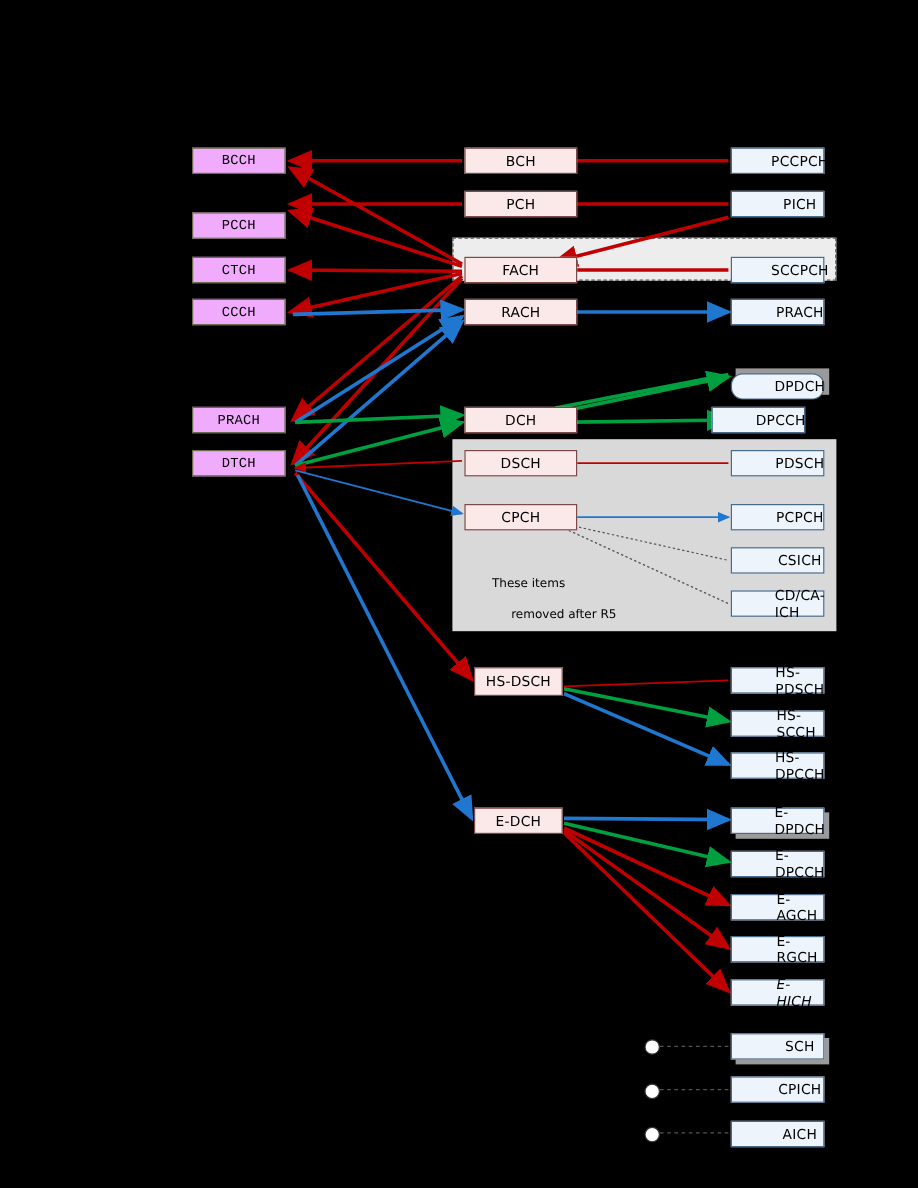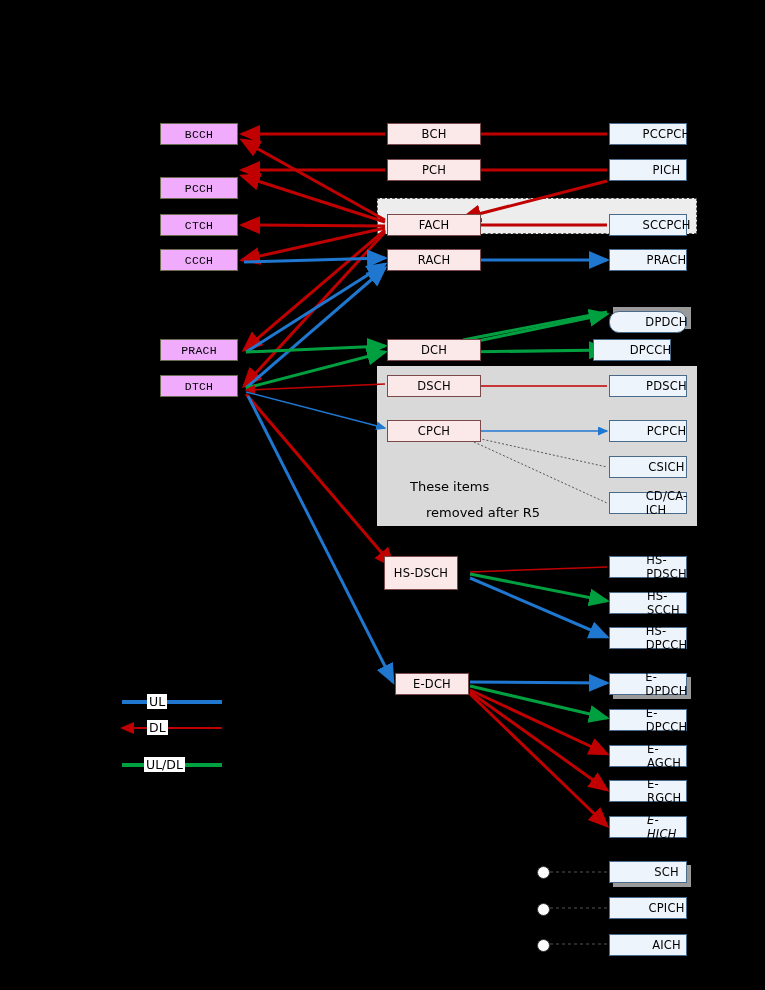--- a/index.html
+++ b/index.html
@@ -12,21 +12,21 @@
         font-size:11.5px;color:#000;letter-spacing:.2px;}
   .lc{background:#f0abfc;border-color:#6b6b4e;font-family:Liberation Mono, monospace;}
   .tc{background:#fbe8e8;border-color:#7a4a4a;}
   .pc{background:#eef4fb;border-color:#4a6a8a;}
   .box-l{width:78px;height:22px;}
   .box-m{width:94px;height:22px;}
   .box-r{width:78px;height:22px;padding-left:37px;}
   .grp{position:absolute;box-sizing:border-box;}
   .grp-dash{border:1px dashed #555;background:#ededed;}
   .grp-solid{background:#d9d9d9;}
-  .grp-note{position:absolute;font-size:13px;color:#000;line-height:14px;}
+  .grp-note{position:absolute;font-size:10px;color:#000;line-height:14px;}
   .legend{position:absolute;}
   .legend .lbl{position:absolute;font-size:12.5px;color:#000;background:#fff;padding:0 2px;}
   .shadow{position:absolute;background:#9a9a9a;}
   .circ{position:absolute;width:11px;height:11px;border-radius:50%;
         background:#fff;border:1px solid #333;}
 </style>
 </head>
 <body>
 
 <div id="stage">
@@ -114,21 +114,21 @@
   <div class="node lc box-l" style="left:160px;top:339px;">PRACH</div>
   <div class="node lc box-l" style="left:160px;top:375px;">DTCH</div>
 
   <div class="node tc box-m" style="left:387px;top:123px;">BCH</div>
   <div class="node tc box-m" style="left:387px;top:159px;">PCH</div>
   <div class="node tc box-m" style="left:387px;top:214px;">FACH</div>
   <div class="node tc box-m" style="left:387px;top:249px;">RACH</div>
   <div class="node tc box-m" style="left:387px;top:339px;">DCH</div>
   <div class="node tc box-m" style="left:387px;top:375px;">DSCH</div>
   <div class="node tc box-m" style="left:387px;top:420px;">CPCH</div>
-  <div class="node tc" style="left:384px;top:556px;width:74px;height:34px;">HS-DSCH</div>
+  <div class="node tc" style="left:395px;top:556px;width:74px;height:24px;">HS-DSCH</div>
   <div class="node tc" style="left:395px;top:673px;width:74px;height:22px;">E-DCH</div>
 
   <div class="node pc box-r" style="left:609px;top:123px;">PCCPCH</div>
   <div class="node pc box-r" style="left:609px;top:159px;">PICH</div>
   <div class="node pc box-r" style="left:609px;top:214px;">SCCPCH</div>
   <div class="node pc box-r" style="left:609px;top:249px;">PRACH</div>
   <div class="node pc box-r" style="left:609px;top:311px;border-radius:10px;">DPDCH</div>
   <div class="node pc box-r" style="left:593px;top:339px;">DPCCH</div>
   <div class="node pc box-r" style="left:609px;top:375px;">PDSCH</div>
   <div class="node pc box-r" style="left:609px;top:420px;">PCPCH</div>
@@ -143,24 +143,14 @@
   <div class="node pc box-r" style="left:609px;top:780px;">E-RGCH</div>
   <div class="node pc box-r" style="left:609px;top:816px;font-style:italic;">E-HICH</div>
   <div class="node pc box-r" style="left:609px;top:861px;">SCH</div>
   <div class="node pc box-r" style="left:609px;top:897px;">CPICH</div>
   <div class="node pc box-r" style="left:609px;top:934px;">AICH</div>
 
   <div class="circ" style="left:537px;top:866px;"></div>
   <div class="circ" style="left:537px;top:903px;"></div>
   <div class="circ" style="left:537px;top:939px;"></div>
 
-  <div class="legend" style="left:118px;top:690px;width:110px;height:95px;">
-    <svg width="110" height="95">
-      <path d="M4,12 L104,12" stroke="#1f77d0" stroke-width="4"></path>
-      <path d="M104,38 L4,38" stroke="#c00000" stroke-width="2" marker-end="url(#ar-dl)"></path>
-      <path d="M4,75 L104,75" stroke="#00a040" stroke-width="4"></path>
-    </svg>
-    <span class="lbl" style="left:29px;top:4px;">UL</span>
-    <span class="lbl" style="left:29px;top:30px;">DL</span>
-    <span class="lbl" style="left:26px;top:67px;">UL/DL</span>
-  </div>
 
 </div>
 
 </body></html>

